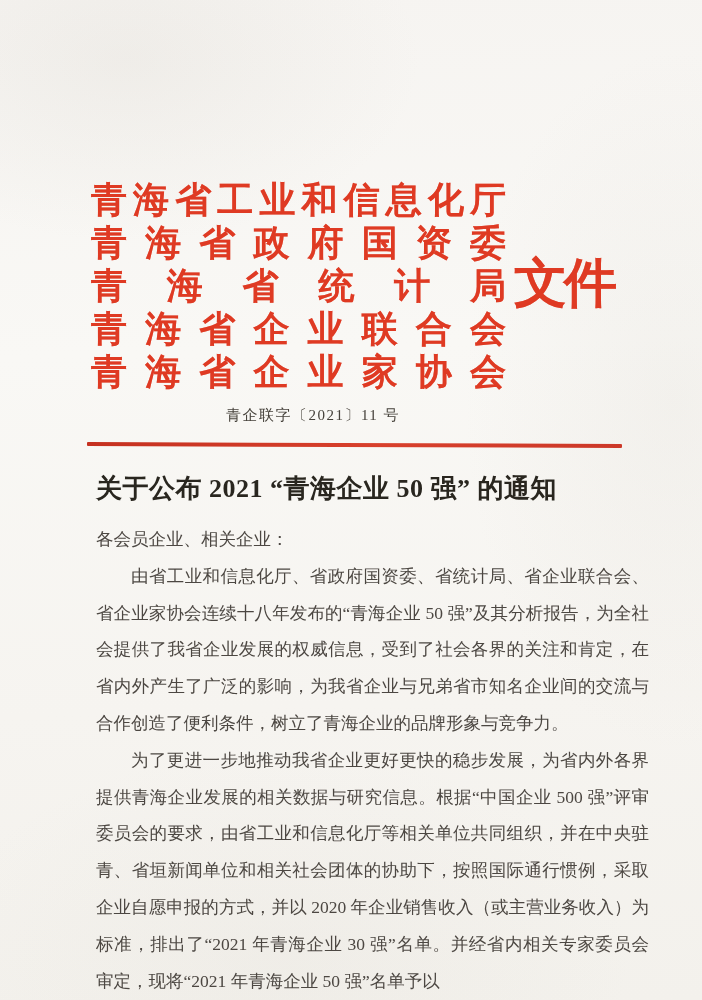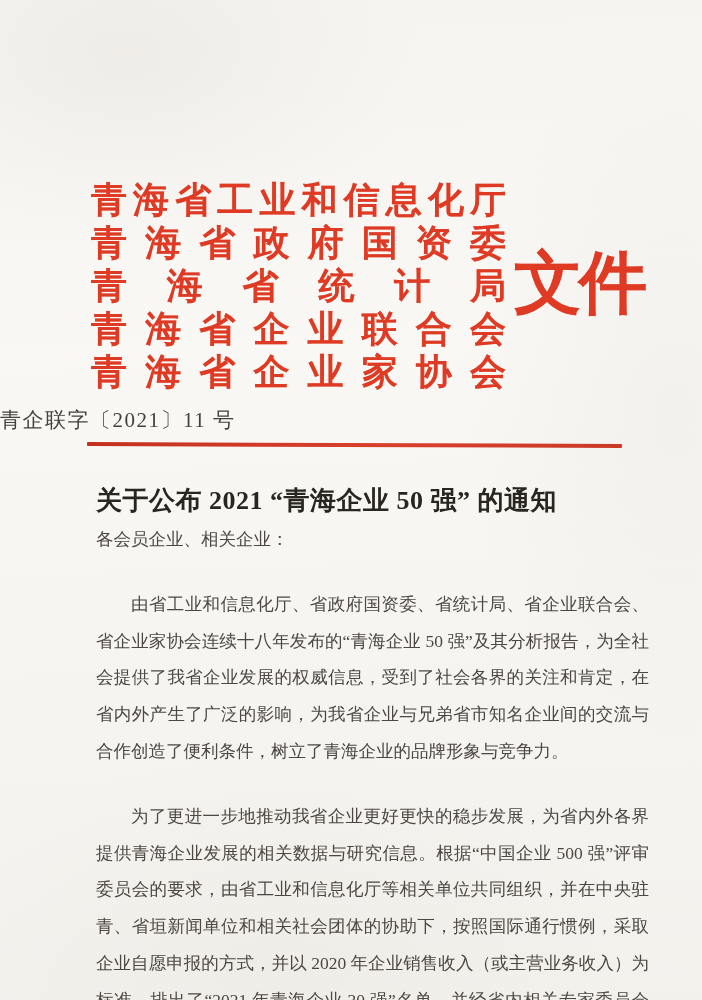--- a/index.html
+++ b/index.html
@@ -42,35 +42,36 @@
     line-height: 38px;
     font-weight: bold;
     color: var(--accent-red);
     text-shadow: 0 0 0.4px rgba(223,58,35,0.55);
     white-space: nowrap;
   }
   .doc-label {
     position: absolute;
     left: 514px;
     top: 251px;
-    font-size: 68px;
+    font-size: 53px;
     line-height: 64px;
     font-weight: bold;
     letter-spacing: -3px;
     color: var(--accent-red);
     text-shadow: 0 0 0.5px rgba(223,58,35,0.6);
     white-space: nowrap;
   }
   
   .doc-number {
     position: absolute;
     left: 0;
     top: 406px;
     width: 626px;
-    font-size: 21px;
+    text-align: center;
+    font-size: 15px;
     letter-spacing: 1.5px;
     color: #45413a;
   }
   
   .red-rule {
     position: absolute;
     left: 87px;
     top: 443px;
     width: 535px;
     height: 4px;
@@ -83,36 +84,35 @@
     position: absolute;
     left: 0;
     top: 471px;
     width: 653px;
     text-align: center;
     font-size: 26px;
     font-weight: bold;
     letter-spacing: 0.5px;
     color: var(--title-ink);
     white-space: nowrap;
-    margin-top: 12px;
   }
   
   .body-text {
     position: absolute;
     left: 96px;
     top: 521px;
     width: 553px;
     font-size: 17.5px;
     line-height: 36.8px;
     color: var(--ink);
     text-align: justify;
     text-justify: inter-ideograph;
   }
   .body-text p { margin: 0; }
-  .body-text .para { text-indent: 2em; margin-top: 28px; }
+  .body-text .para { text-indent: 2em; }
 </style>
 </head>
 <body>
 
 <div class="page">
 
   <div class="agencies">
     <div class="agency-line">
         <span>青</span>
         <span>海</span>

